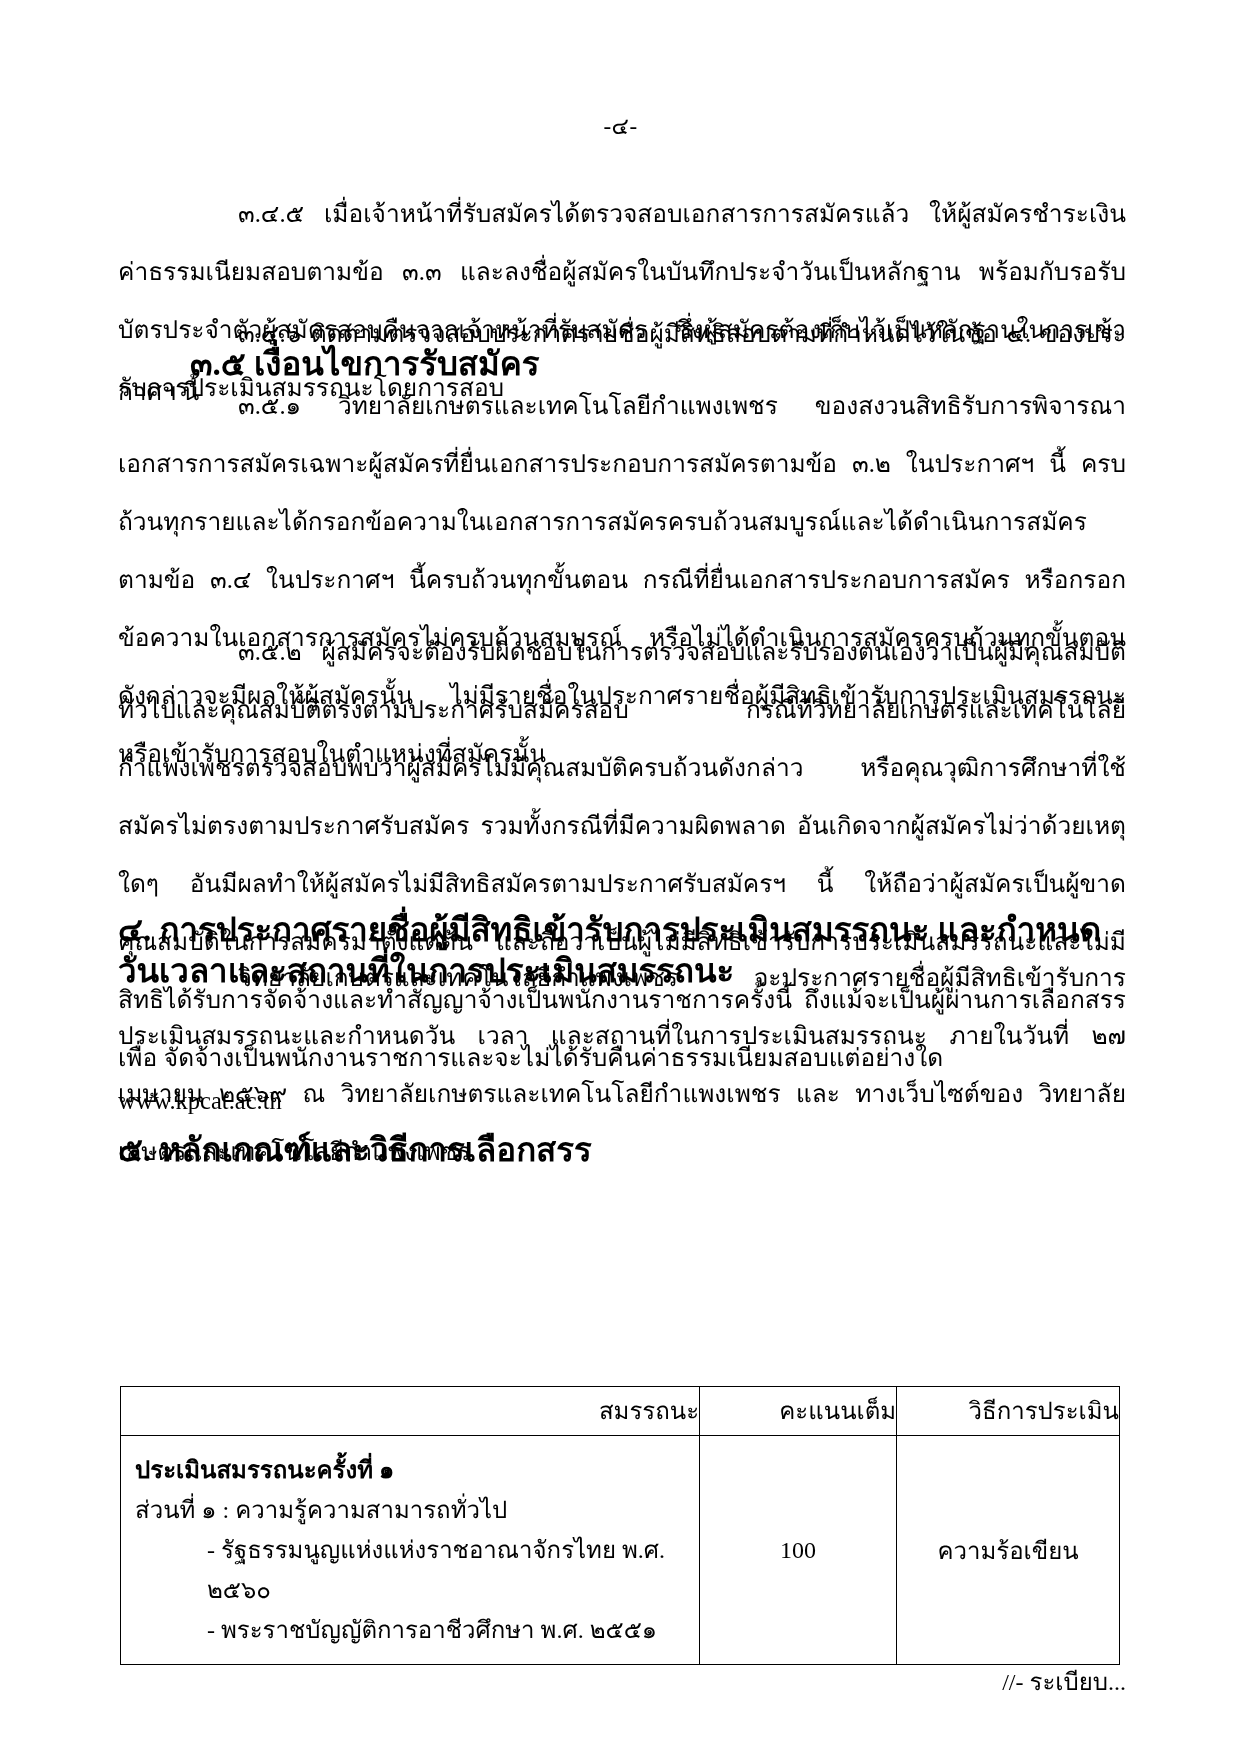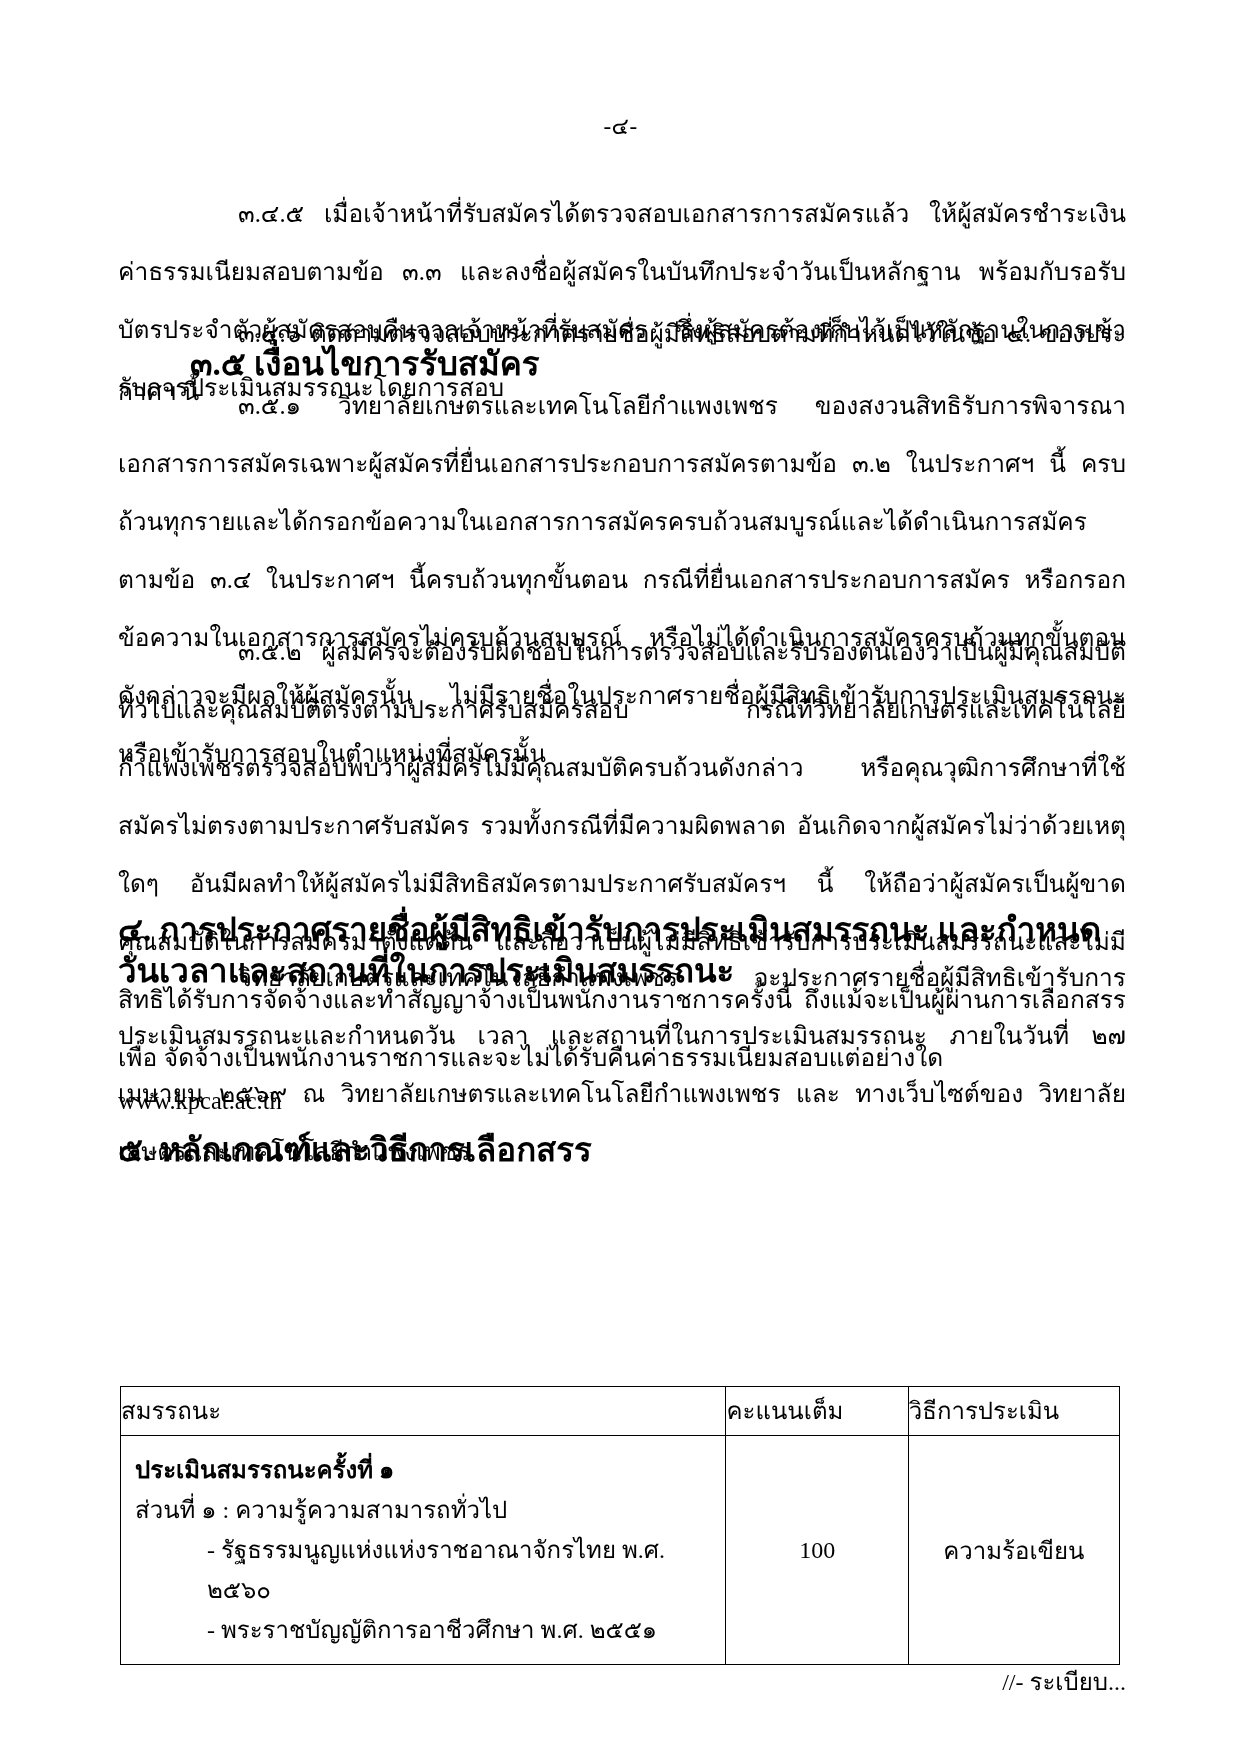--- a/index.html
+++ b/index.html
@@ -73,22 +73,23 @@
     font-size: 24px;
   }
   .score-table td, .score-table th {
     border: 1.3px solid #000;
     padding: 0;
     font-weight: normal;
     vertical-align: middle;
   }
   .score-table thead td {
     height: 48px;
-    text-align: left;
+    text-align: right;
     line-height: 46px;
+    padding-left: 28px;
   }
   .col-competency { width: 607px; }
   .col-score { width: 182px; }
   .col-method { width: 211px; }
 
   .cell-body {
     height: 228px;
     vertical-align: middle;
   }
   .cell-body.left {

